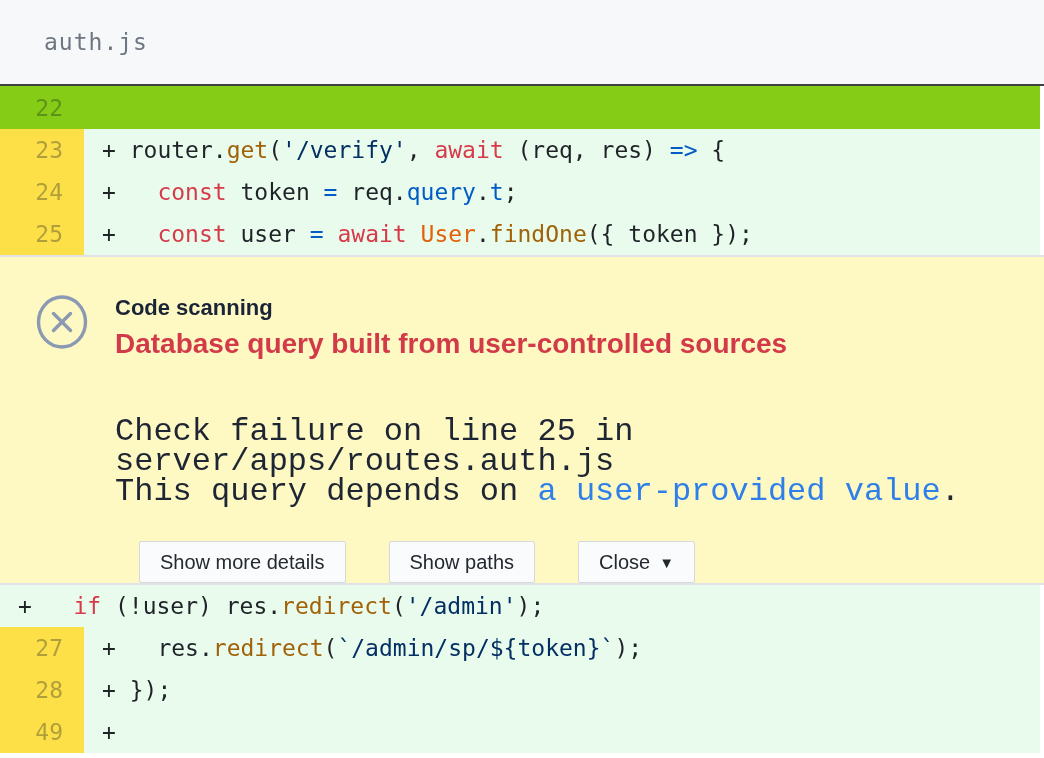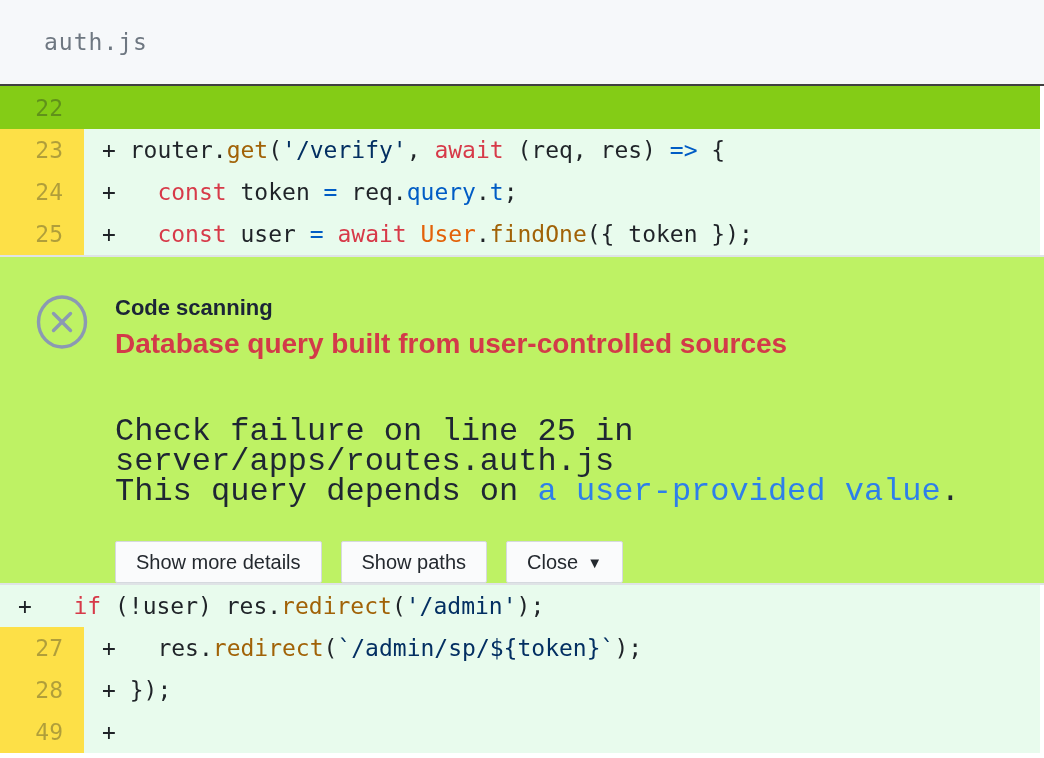--- a/index.html
+++ b/index.html
@@ -37,21 +37,21 @@
   }
   .tok-plain { color: #1f2328; }
   .tok-kw    { color: #d73a49; }
   .tok-fn    { color: #a16207; }
   .tok-prop  { color: #005cc5; }
   .tok-cls   { color: #e36209; }
   .tok-str   { color: #032f62; }
 
   
   .annotation {
-    height: 330px; background: #bef264;
+    height: 330px; background: #fef9c3;
     border-top: 2px solid #dfe3e6; border-bottom: 2px solid #dfe3e6;
     display: flex; align-items: flex-start;
     padding: 38px 38px 0 36px;
   }
   .alert-icon-wrap { flex: 0 0 52px; margin-top: 0; }
   .alert-content { margin-left: 27px; flex: 1; }
   .alert-tool-label {
     font-size: 22px; font-weight: bold; color: #1b2437; line-height: 26px;
     margin-bottom: 6px;
   }
@@ -61,21 +61,21 @@
   }
   .alert-line { font-size: 32px; color: #1f2633; line-height: 30px; font-family: Liberation Mono, monospace; }
   .alert-line + .alert-line { }
   .alert-link { color: #2e7fea; text-decoration: none; cursor: pointer; }
   .alert-buttons { display: flex; gap: 19px; margin-top: 34px; }
   .btn {
     height: 42px; padding: 0 20px;
     background: #fafbfc; border: 1.5px solid #d5d9de; border-radius: 2px;
     font-family: "Liberation Sans", sans-serif;
     font-size: 20px; font-weight: 500; color: #24292f;
-    display: inline-flex; align-items: center; gap: 9px; cursor: pointer;
+    display: inline-flex; align-items: center; gap: 9px; cursor: pointer; margin-left: 24px;
   }
   .btn-caret { font-size: 15px; line-height: 1; }
 
   .bottom-spacer { height: 4px; background: #ffffff; }
 </style>
 </head>
 <body>
 
 <div class="window">
 

